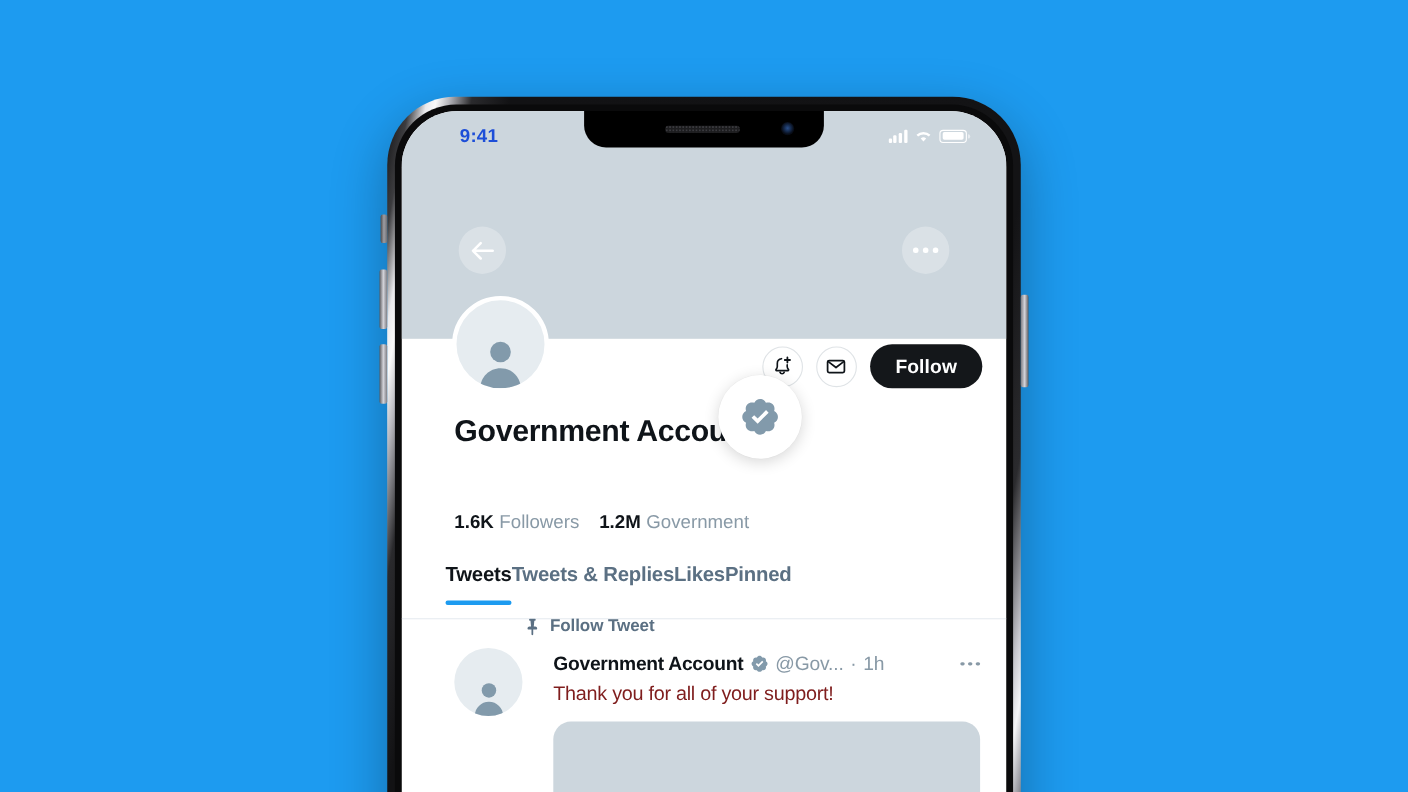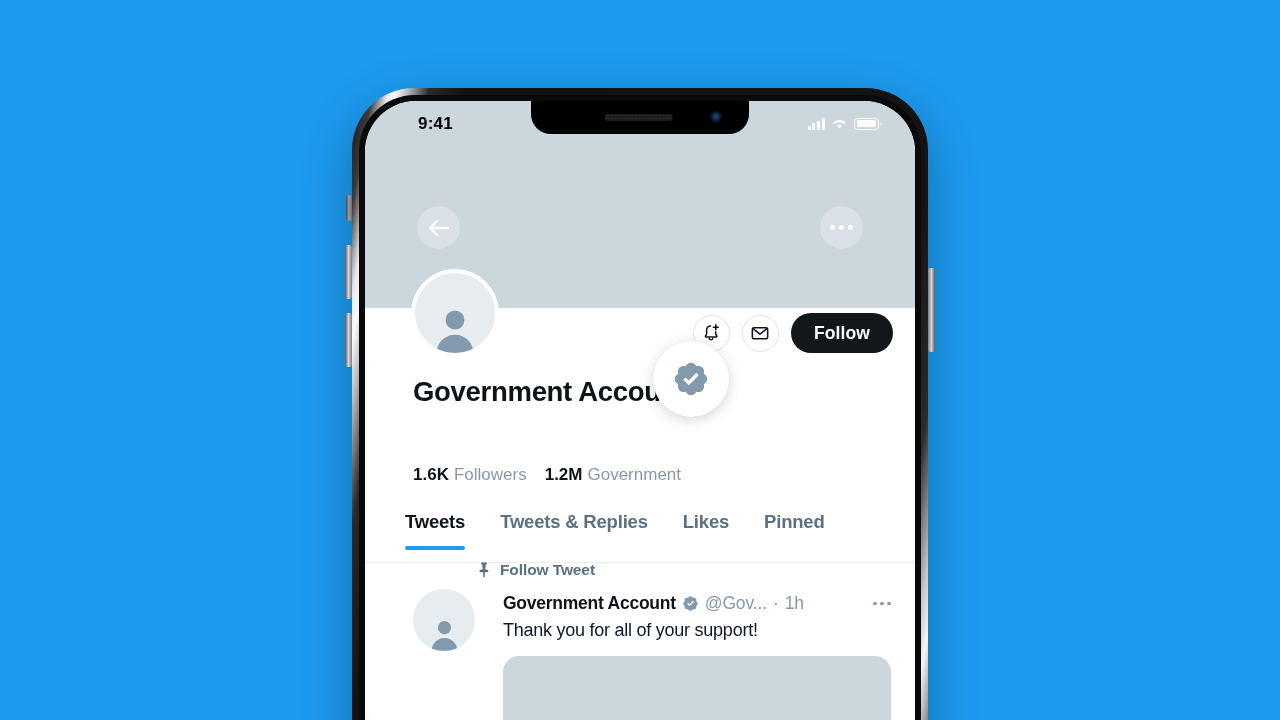--- a/index.html
+++ b/index.html
@@ -80,21 +80,21 @@
 
   
   #profile-banner{
     position:absolute; left:0; top:0; width:100%; height:207px;
     background:#ccd6dd;
   }
 
   
   #status-bar{
     position:absolute; top:0; left:0; width:100%; height:46px;
-    z-index:30; color:#000000;
+    z-index:30; color:#1d4ed8;
   }
   #status-time{
     position:absolute; left:53px; top:13px;
     font-size:17px; font-weight:700; letter-spacing:.2px;
   }
   #status-icons{
     position:absolute; right:36px; top:16px;
     display:flex; align-items:center; gap:6px;
   }
   #signal-icon{ display:flex; align-items:flex-end; gap:1.8px; height:12px; }
@@ -175,21 +175,21 @@
   #profile-stats{
     position:absolute; left:48px; top:364px;
     font-size:17px; display:flex; gap:18px; z-index:20;
   }
   .stat-count{ font-weight:700; color:#0f1419; }
   .stat-label{ color:#8899a6; margin-left:5px; }
 
   
   #profile-tabs{
     position:absolute; left:0; top:410px; width:100%;
-    display:flex; align-items:flex-start; gap:35px;
+    display:flex; align-items:flex-start; 
     padding-left:40px;
     border-bottom:1px solid #e6ecf0;
     height:52px;
   }
   .tab{
     font-size:18.5px; color:#5b7083; letter-spacing:-.2px;
     position:relative; padding-bottom:17px; white-space:nowrap;font-weight:bold;
   }
   .tab.active{ color:#0f1419; font-weight:700; }
   .tab.active::after{
@@ -217,21 +217,21 @@
     font-size:17.5px; white-space:nowrap;
   }
   #tweet-author{ font-weight:700; color:#0f1419; letter-spacing:-.25px; }
   #tweet-handle, #tweet-time{ color:#8899a6; letter-spacing:-.15px; }
   #tweet-dot{ color:#8899a6; }
   #tweet-more{
     margin-left:auto; display:flex; gap:3.4px; align-items:center; padding-left:16px;
   }
   #tweet-more i{ width:3.8px; height:3.8px; border-radius:50%; background:#8899a6; display:block; }
   #tweet-text{
-    font-size:18px; color:#0f172a; margin-top:6px;
+    font-size:18px; color:#7f1d1d; margin-top:6px;
     letter-spacing:-.25px; white-space:nowrap;
   }
   #tweet-media{
     margin-top:15px; height:120px; border-radius:16px; background:#ccd6dd;
   }
 </style>
 </head>
 <body>
 
 <div id="phone-frame">

